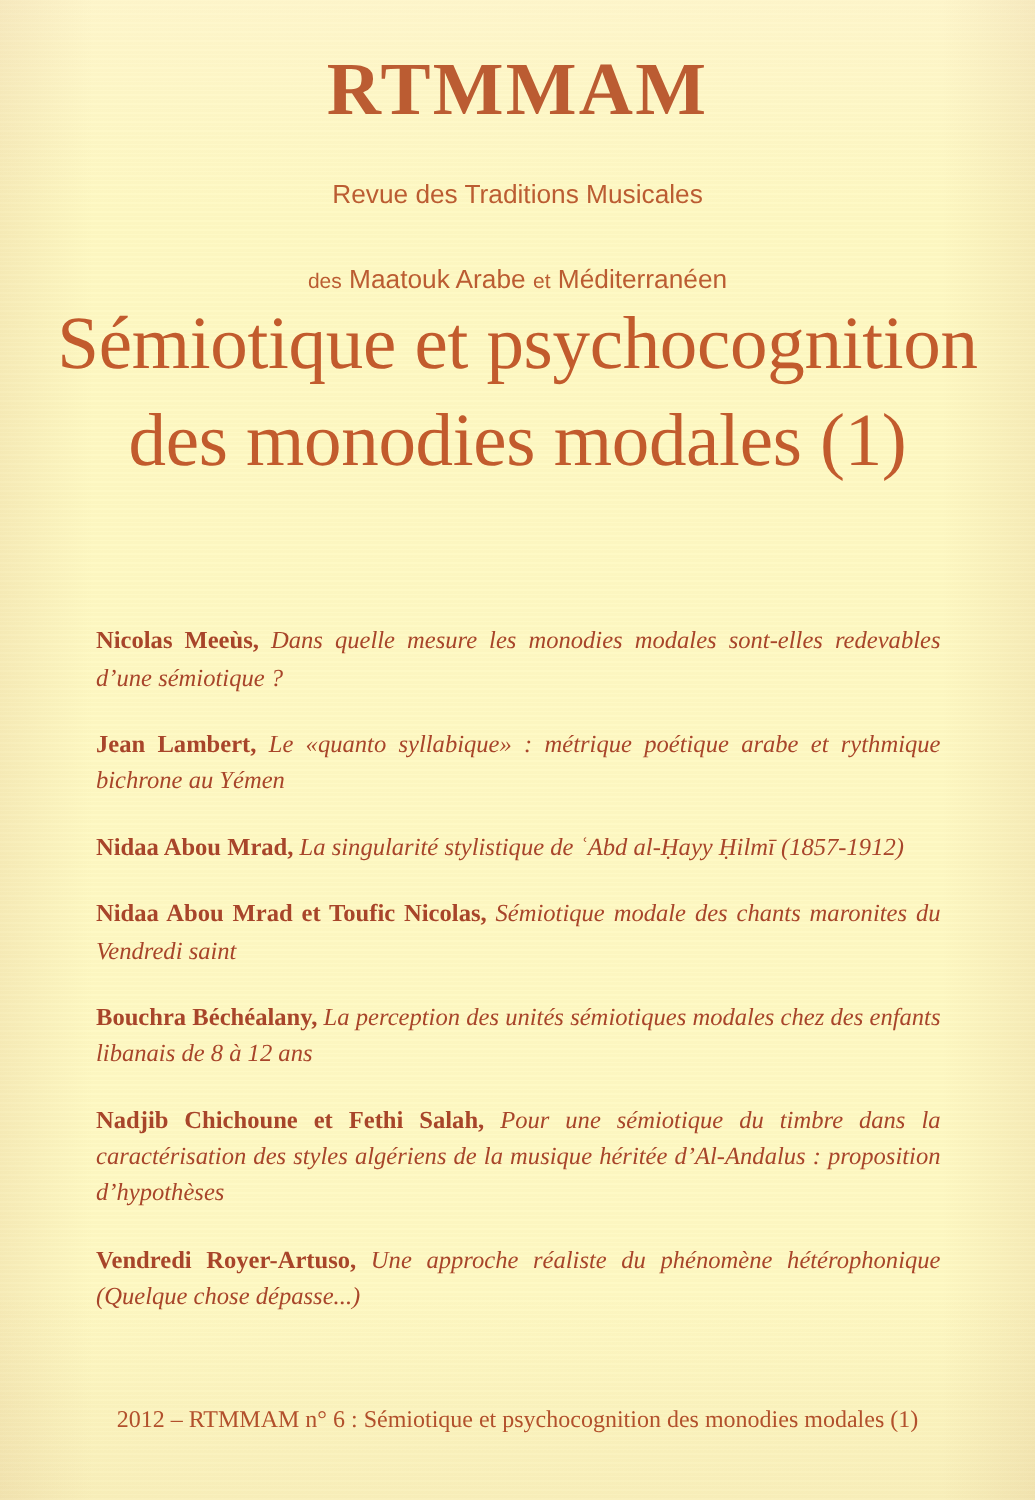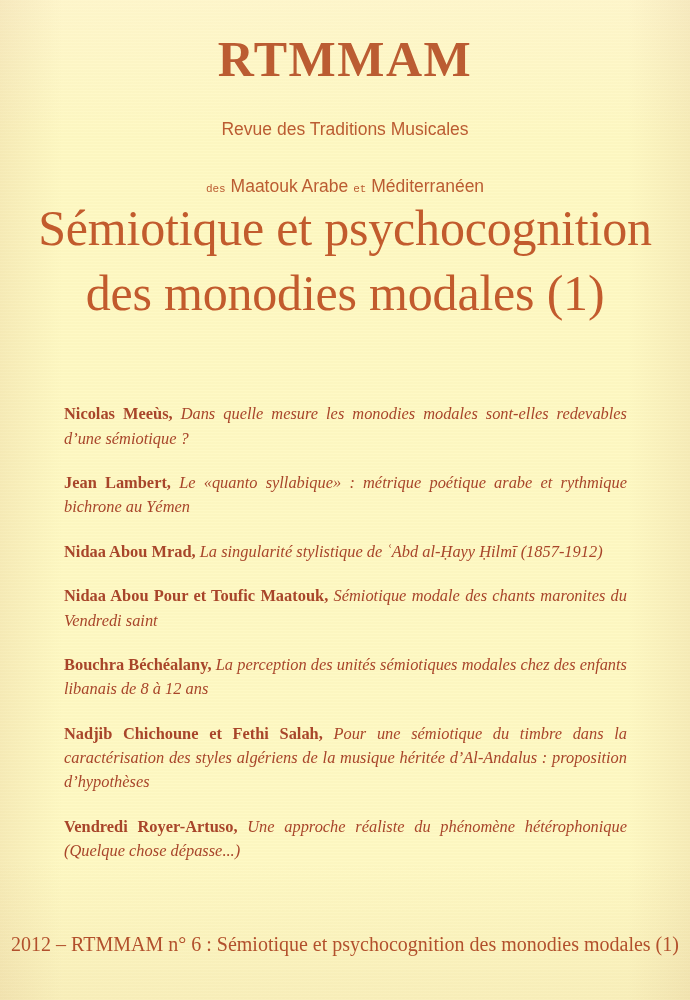--- a/index.html
+++ b/index.html
@@ -58,22 +58,21 @@
   }
 
   .subtitle-line {
     font-size: 17.5px;
     line-height: 1.32;
     white-space: nowrap;
     margin-top: 34px;
   }
 
   .subtitle-small {
-    font-size: 11px;
-    font-family: Liberation Mono, monospace;
+    font-size: 14px;
   }
 
   
   #issue-title {
     position: absolute;
     top: 196px;
     left: 0;
     width: 100%;
     text-align: center;
     color: #c25b2d;
@@ -81,21 +80,21 @@
     font-size: 50px;
     line-height: 1.30;
     letter-spacing: -0.2px;
   }
 
   .title-line { display: block; white-space: nowrap; }
 
   
   #toc {
     position: absolute;
-    top: 386px;
+    top: 399px;
     left: 64px;
     width: 563px;
   }
 
   .toc-entry {
     color: #a8452a;
     font-size: 16.4px;
     line-height: 1.47;
     text-align: justify;
     text-justify: inter-word;
@@ -114,21 +113,21 @@
   }
 
   
   #footer-line {
     position: absolute;
     bottom: 44px;
     left: 0;
     width: 100%;
     text-align: center;
     color: #b2502c;
-    font-size: 20px;
+    font-size: 16px;
     white-space: nowrap;
   }
 </style>
 </head>
 <body>
 
 <div id="cover">
 
   <div id="paper-texture"></div>
 
@@ -161,21 +160,21 @@
       <span class="toc-author">Jean Lambert,</span>
       <span class="toc-title">Le «quanto syllabique» : métrique poétique arabe et rythmique bichrone au Yémen</span>
     </p>
 
     <p class="toc-entry">
       <span class="toc-author">Nidaa Abou Mrad,</span>
       <span class="toc-title">La singularité stylistique de ʿAbd al-Ḥayy Ḥilmī (1857-1912)</span>
     </p>
 
     <p class="toc-entry">
-      <span class="toc-author">Nidaa Abou Pour et Toufic Maatouk,</span>
+      <span class="toc-author">Nidaa Abou Mrad et Toufic Nicolas,</span>
       <span class="toc-title">Sémiotique modale des chants maronites du Vendredi saint</span>
     </p>
 
     <p class="toc-entry">
       <span class="toc-author">Bouchra Béchéalany,</span>
       <span class="toc-title">La perception des unités sémiotiques modales chez des enfants libanais de 8 à 12 ans</span>
     </p>
 
     <p class="toc-entry">
       <span class="toc-author">Nadjib Chichoune et Fethi Salah,</span>

